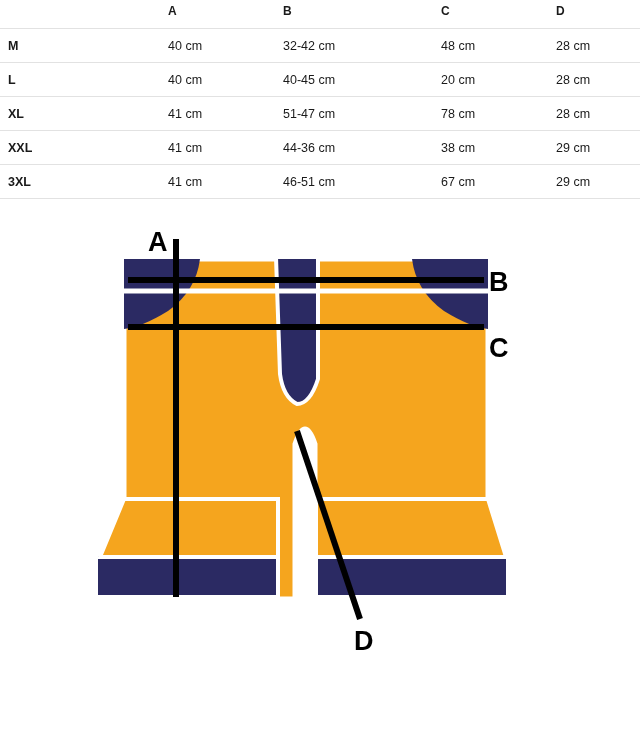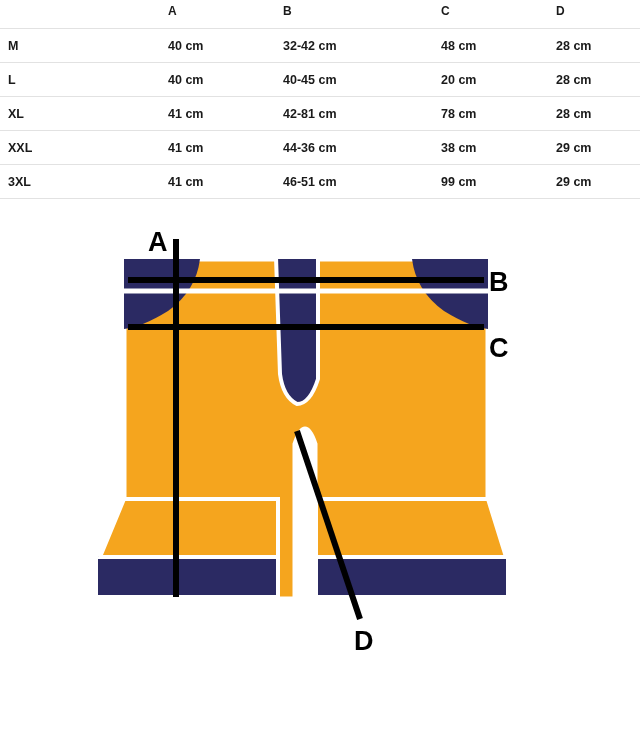--- a/index.html
+++ b/index.html
@@ -26,21 +26,21 @@
     border-collapse: collapse;
     table-layout: fixed;
     font-size: 12.5px;
   }
   .size-table th,
   .size-table td {
     text-align: left;
     padding: 10px 0 9px 0;
     border-bottom: 1px solid #e2e2e2;
     vertical-align: middle;
-    font-weight: bold;
+    font-weight: normal;
   }
   .size-table thead th {
     font-weight: bold;
     font-size: 12px;
     padding-top: 4px;
     padding-bottom: 10px;
   }
   .col-label { width: 160px; padding-left: 8px !important; }
   .col-a { width: 115px; }
   .col-b { width: 158px; }
@@ -103,36 +103,36 @@
       <tr>
         <th>L</th>
         <td>40 cm</td>
         <td>40-45 cm</td>
         <td>20 cm</td>
         <td>28 cm</td>
       </tr>
       <tr>
         <th>XL</th>
         <td>41 cm</td>
-        <td>42-81 cm</td>
+        <td>51-47 cm</td>
         <td>78 cm</td>
         <td>28 cm</td>
       </tr>
       <tr>
         <th>XXL</th>
         <td>41 cm</td>
         <td>44-36 cm</td>
         <td>38 cm</td>
         <td>29 cm</td>
       </tr>
       <tr>
         <th>3XL</th>
         <td>41 cm</td>
         <td>46-51 cm</td>
-        <td>99 cm</td>
+        <td>67 cm</td>
         <td>29 cm</td>
       </tr>
     </tbody>
   </table>
 
   <div class="diagram-wrap">
     <svg width="640" height="525" viewBox="0 0 640 525">
 
       <g>
         <path fill="#F5A51E" stroke="#FFFFFF" stroke-width="5" d="M124 60

